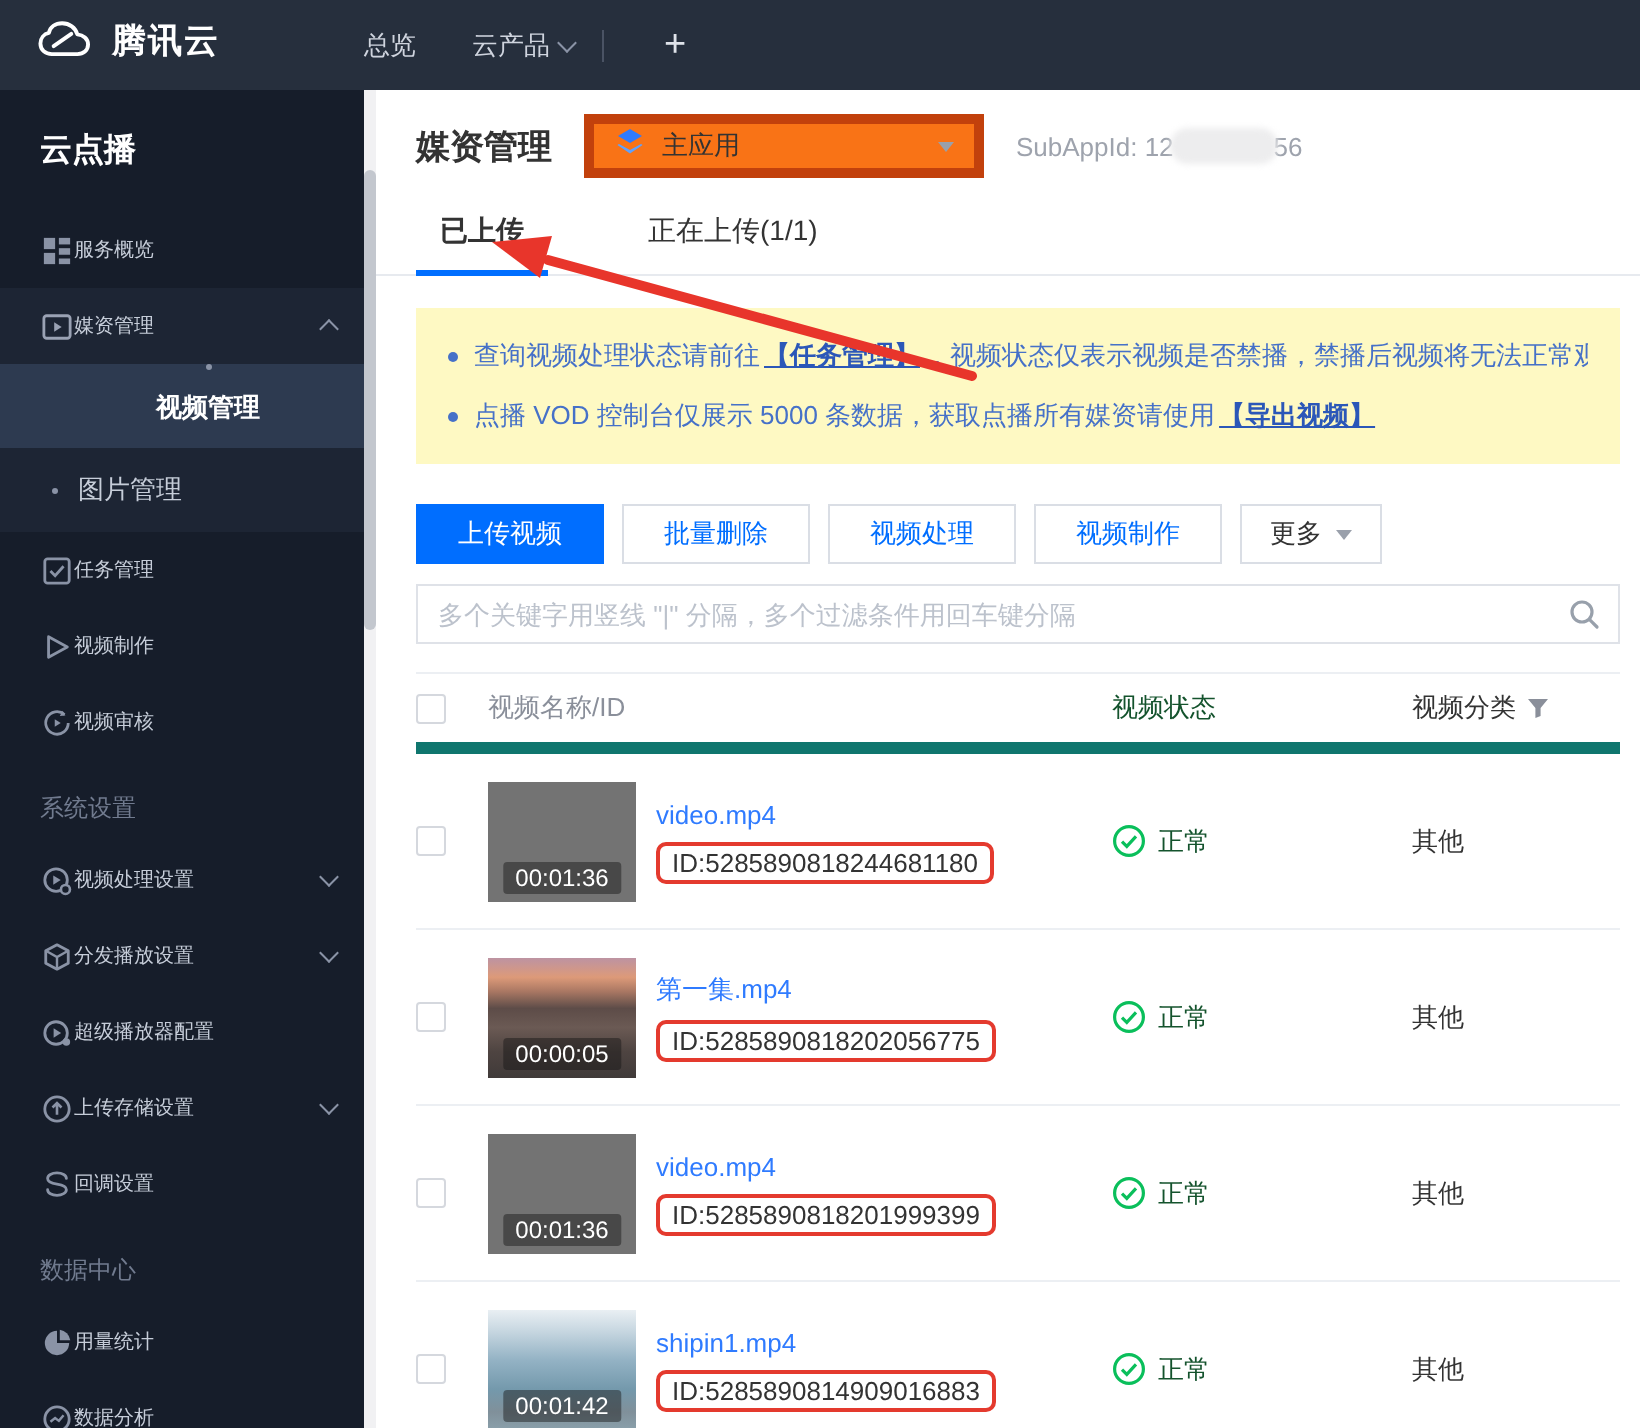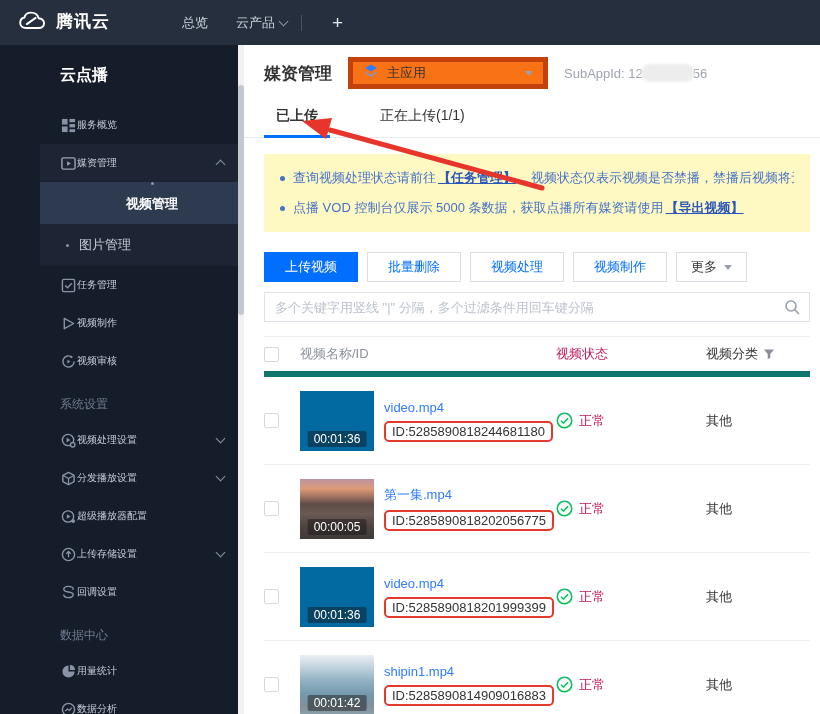--- a/index.html
+++ b/index.html
@@ -14,21 +14,21 @@
   .brand-name { font-size:17px; font-weight:bold; color:#fff; letter-spacing:1px; }
   .top-nav { display:flex; align-items:center; gap:28px; font-size:13px; color:#cfd4de; }
   .top-nav-item { display:flex; align-items:center; gap:5px; cursor:pointer; }
   .top-divider { width:1px; height:16px; background:#4a5364; margin:0 4px 0 14px; }
   .top-plus { font-size:19px; color:#dfe3ea; margin-left:26px; }
 
   
   .body { position:absolute; top:45px; left:0; right:0; bottom:0; display:flex; }
 
   
-  .sidebar { position:relative; width:244px; flex-shrink:0; background:#161d2a; color:#c6cdd9; overflow:hidden;padding-left:40px; }
+  .sidebar { position:relative; width:188px; flex-shrink:0; background:#161d2a; color:#c6cdd9; overflow:hidden; }
   .sb-inner { padding-right:6px; }
   .sb-title { font-size:16px; font-weight:bold; color:#fff; padding:20px 0 20px 20px; }
   .s-item { height:38px; display:flex; align-items:center; gap:0; padding:0 14px 0 20px;
             font-size:10px; cursor:pointer; }
   .s-label { flex:1; white-space:nowrap; }
   .s-ico { width:17px; height:17px; display:flex; align-items:center; justify-content:center; flex-shrink:0; }
   .sub-block { background:#1d2534; }
   .sub-item { height:42px; display:flex; align-items:center; gap:10px; padding-left:26px; font-size:13px; cursor:pointer; }
   .sub-item.selected { background:#2d3a50; color:#fff; font-weight:bold;flex-direction:column; }
   .sub-dot { width:3px; height:3px; border-radius:50%; background:#8a93a6; flex-shrink:0; }
@@ -75,26 +75,26 @@
   .search-input { width:100%; height:30px; border:1px solid #dfe2e8; padding:0 34px 0 10px;
                   font-size:13px; color:#333; outline:none; font-family:inherit; }
   .search-input::placeholder { color:#bcc2cc; }
   .search-ico { position:absolute; right:10px; top:7px; cursor:pointer; }
 
   .table { margin:14px 10px 0 20px; border-top:1px solid #eceff3; }
   .t-head { display:flex; align-items:center; height:40px; font-size:13px; color:#8a8f9a; border-bottom:6px solid #0f766e; }
   .t-row { display:flex; align-items:center; height:88px; border-bottom:1px solid #eceff3; }
   .col-check { width:36px; display:flex; align-items:center; }
   .col-name { flex:1; display:flex; align-items:center; gap:10px; }
-  .col-status { width:150px; display:flex; align-items:center; gap:6px; font-size:13px; color:#be185d; }
+  .col-status { width:150px; display:flex; align-items:center; gap:6px; font-size:13px; color:#14532d; }
   .col-cat { width:104px; font-size:13px; color:#333; display:flex; align-items:center; gap:5px; }
   .checkbox { width:15px; height:15px; border:1px solid #d5d8de; background:#fff; border-radius:2px; cursor:pointer; }
 
   .thumb { position:relative; width:74px; height:60px; flex-shrink:0; overflow:hidden; }
-  .thumb.black { background:#0369a1; }
+  .thumb.black { background:#737373; }
   .thumb.sunset { background:linear-gradient(180deg,#bd93a2 0%,#dd9a79 16%,#a97763 28%,#5d4c48 42%,#6b5a54 58%,#4e4441 78%,#403a39 100%); }
   .thumb.city { background:linear-gradient(180deg,#e9eff3 0%,#c6d6e0 18%,#93b2c4 42%,#7499ac 66%,#80909a 85%,#8aa0ab 100%); }
   .duration { position:absolute; left:50%; transform:translateX(-50%); bottom:4px; color:#fff; font-size:12px;
               background:rgba(20,20,20,.45); padding:1px 6px; border-radius:2px; white-space:nowrap; }
   .name-block { display:flex; flex-direction:column; gap:6px; }
   .file-link { font-size:13px; color:#2f7bff; text-decoration:none; cursor:pointer; }
   .id-box { display:inline-block; border:2px solid #e43a2e; border-radius:5px; padding:1px 6px;
             font-size:13px; color:#333; background:#fff; }
 
   .funnel { cursor:pointer; }

